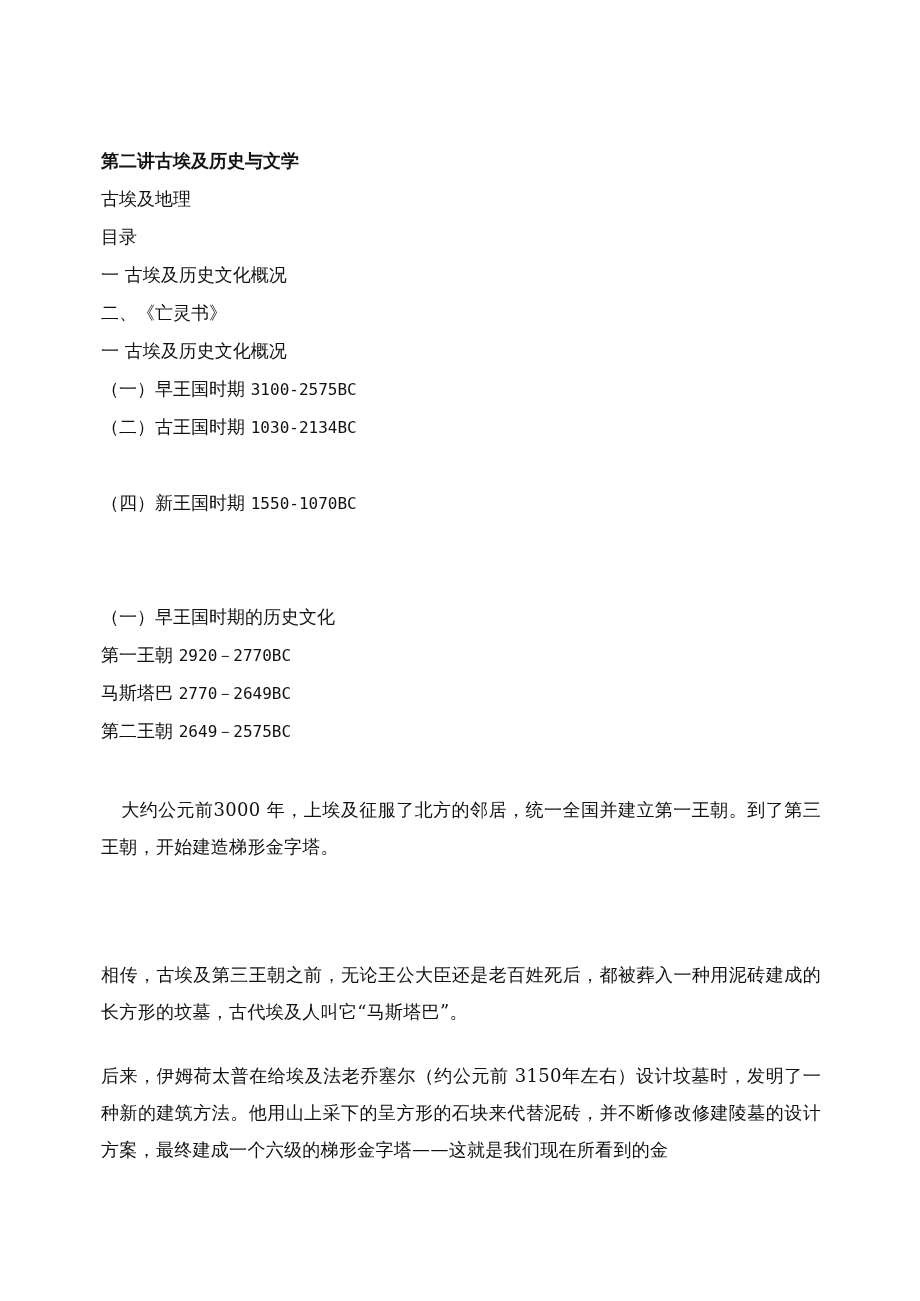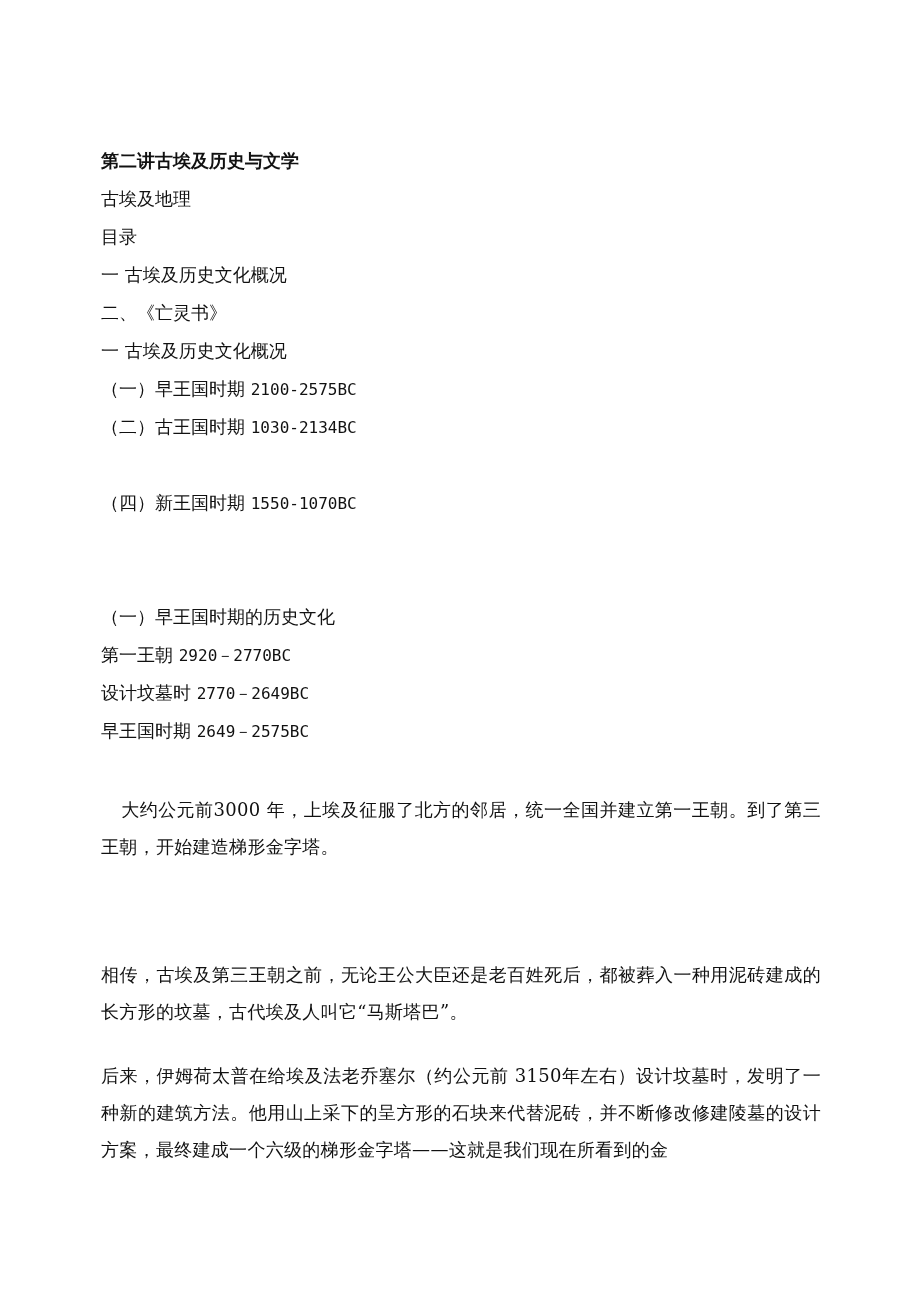--- a/index.html
+++ b/index.html
@@ -60,43 +60,43 @@
 
   <div class="line title" style="top:138px;">第二讲古埃及历史与文学</div>
   <div class="line" style="top:176px;">古埃及地理</div>
   <div class="line" style="top:214px;">目录</div>
   <div class="line" style="top:252px;">一 古埃及历史文化概况</div>
   <div class="line" style="top:290px;">二、《亡灵书》</div>
   <div class="line" style="top:328px;">一 古埃及历史文化概况</div>
 
   <div class="line" style="top:366px;">
     <span>（一）早王国时期</span>
-    <span class="mono">2100-2575BC</span>
+    <span class="mono">3100-2575BC</span>
   </div>
   <div class="line" style="top:404px;">
     <span>（二）古王国时期</span>
     <span class="mono">1030-2134BC</span>
   </div>
   <div class="line" style="top:480px;">
     <span>（四）新王国时期</span>
     <span class="mono">1550-1070BC</span>
   </div>
 
   <div class="line" style="top:594px;">（一）早王国时期的历史文化</div>
 
   <div class="line" style="top:632px;">
     <span>第一王朝</span>
     <span class="mono">2920－2770BC</span>
   </div>
   <div class="line" style="top:670px;">
-    <span>设计坟墓时</span>
+    <span>马斯塔巴</span>
     <span class="mono">2770－2649BC</span>
   </div>
   <div class="line" style="top:708px;">
-    <span>早王国时期</span>
+    <span>第二王朝</span>
     <span class="mono">2649－2575BC</span>
   </div>
 
   <div class="para" style="top:779px;"><span class="ind"></span><span>大约公元前3000 年，上埃及征服了北方的邻居，统一全国并建立第一王朝。到了第三王朝，开始建造梯形金字塔。</span></div>
 
   <div class="para" style="top:932px;margin-top:12px;"><span>相传，古埃及第三王朝之前，无论王公大臣还是老百姓死后，都被葬入一种用泥砖建成的长方形的坟墓，古代埃及人叫它“马斯塔巴”。</span></div>
 
   <div class="para" style="top:1045px;"><span>后来，伊姆荷太普在给埃及法老乔塞尔（约公元前 3150年左右）设计坟墓时，发明了一种新的建筑方法。他用山上采下的呈方形的石块来代替泥砖，并不断修改修建陵墓的设计方案，最终建成一个六级的梯形金字塔——这就是我们现在所看到的金</span></div>
 
 </div>

